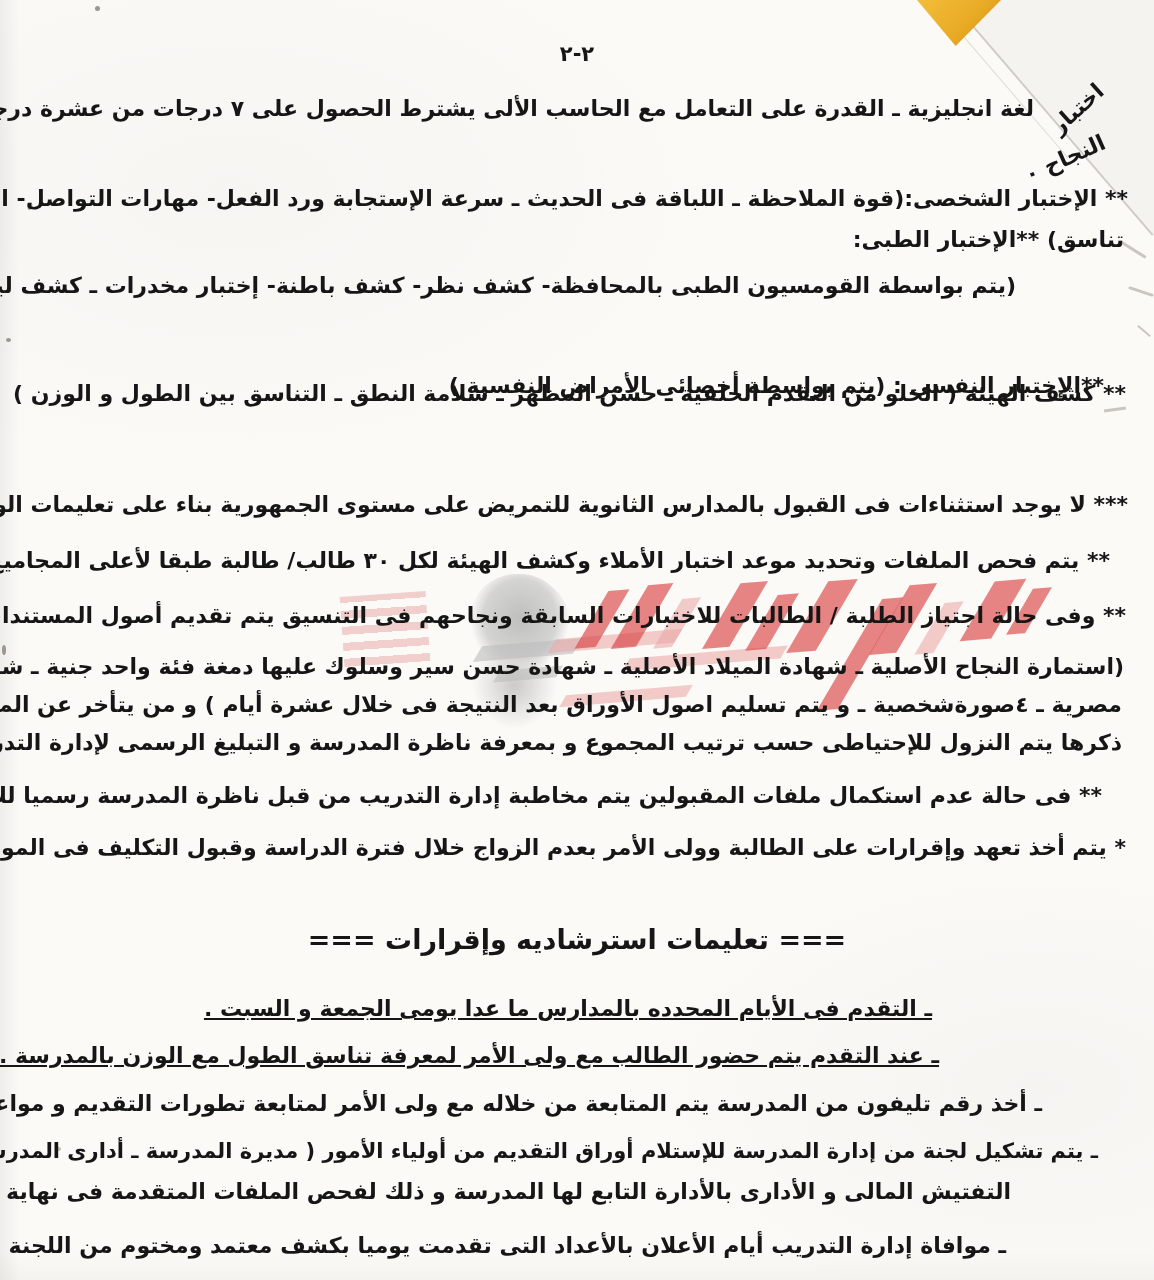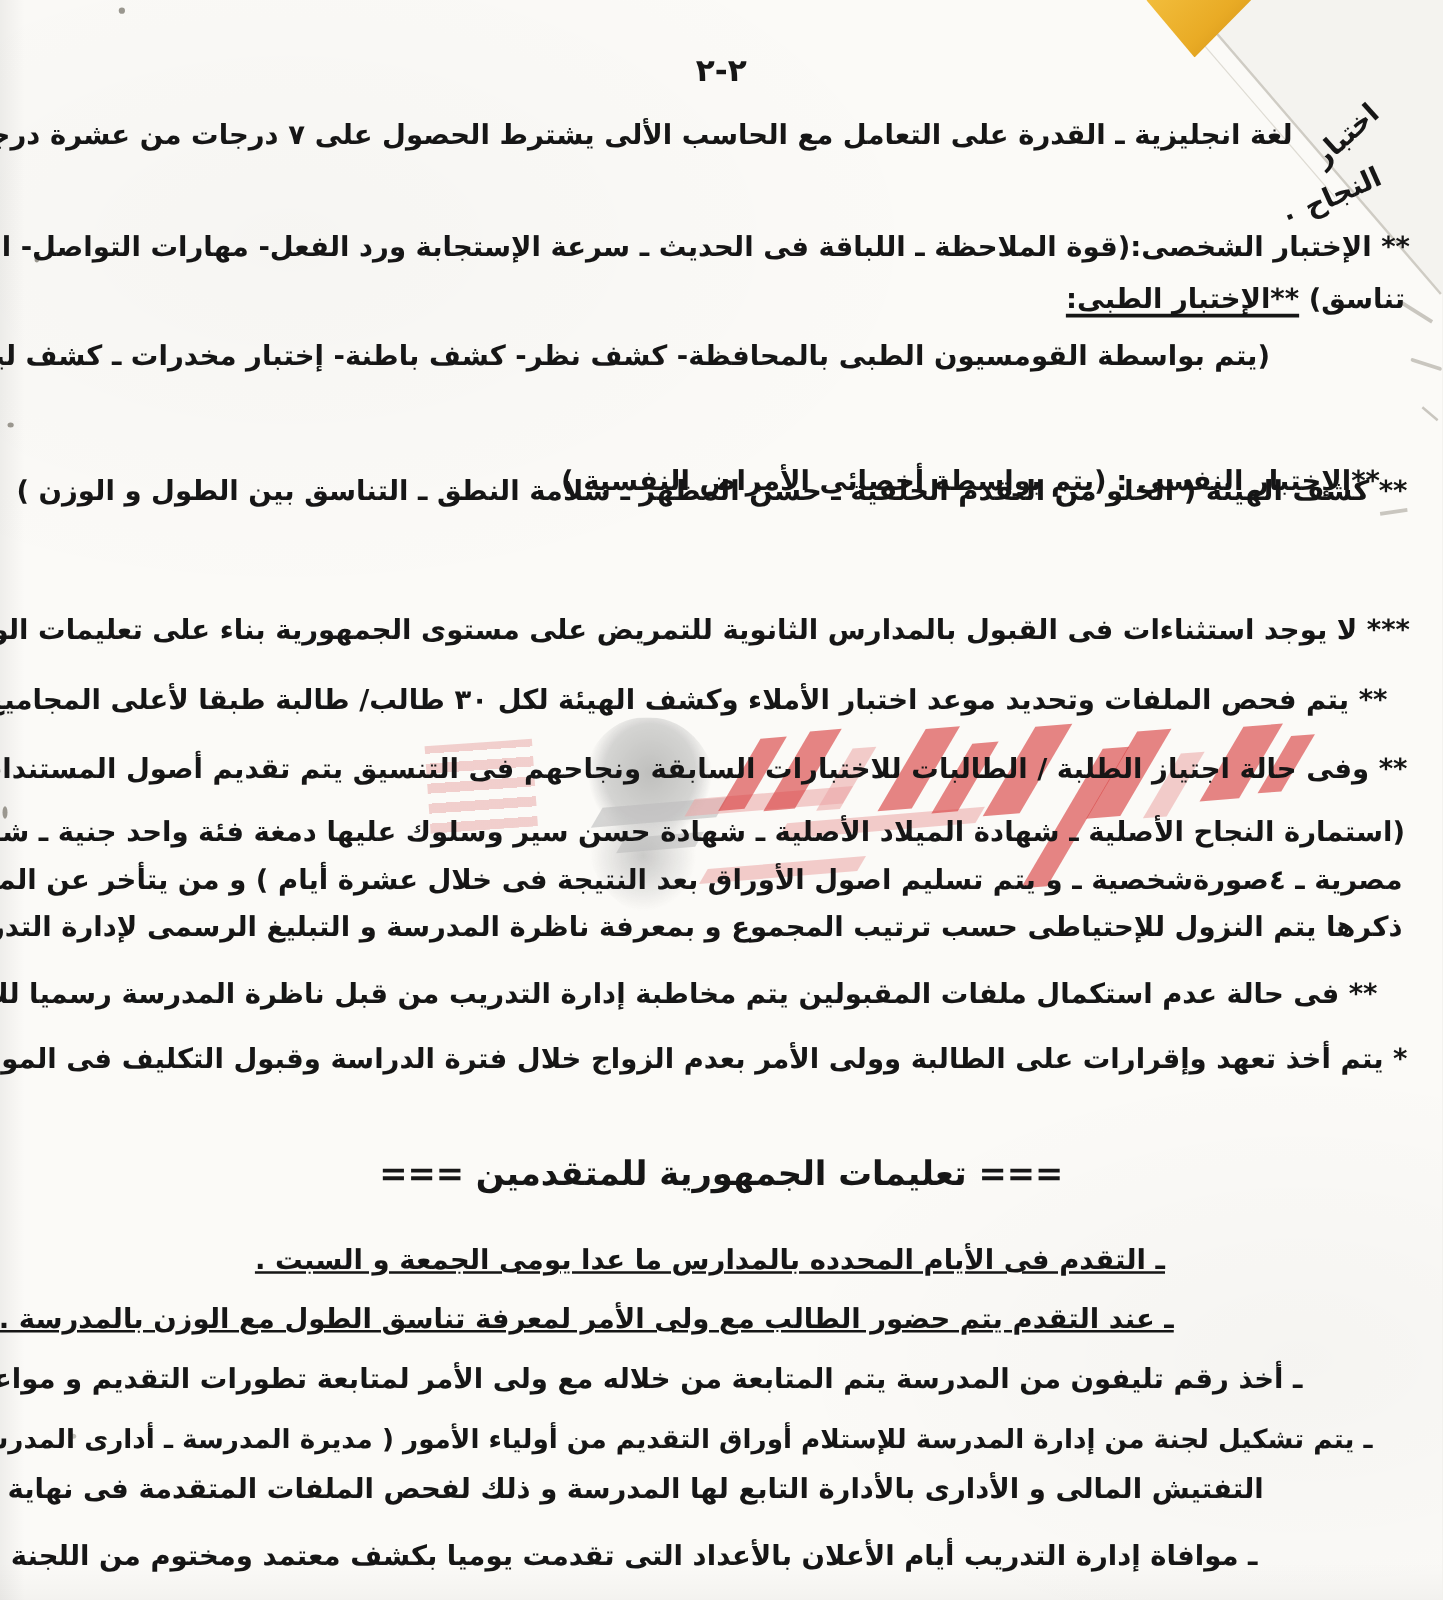--- a/index.html
+++ b/index.html
@@ -85,24 +85,24 @@
   .wb14{left:150px;top:70px;width:95px;height:16px;}
   .wb15{left:168px;top:96px;width:60px;height:12px;}
   .wb16{left:236px;top:118px;width:120px;height:12px;}
   
   .line{
     position:absolute;white-space:nowrap;z-index:2;
     font-weight:bold;font-size:22px;color:#161616;
     direction:rtl;letter-spacing:0;
   }
   .center{left:0;right:0;text-align:center;white-space:normal;}
-  .pagenum{font-size:25px;letter-spacing:1px;}
+  .pagenum{font-size:21px;letter-spacing:1px;}
   .heading{font-size:27px;}
   .rot{z-index:2;}
-  .u{text-decoration:underline;text-decoration-thickness:2.5px;text-underline-offset:5px;}
+  .u{text-decoration-thickness:2.5px;text-underline-offset:5px;}
 </style>
 </head>
 <body>
 
 <div class="page" dir="rtl" lang="ar">
 
   <div class="corner-bg"></div>
   <div class="corner-line"></div>
   <div class="corner-line2"></div>
   <div class="corner-yellow"></div>
@@ -155,21 +155,21 @@
   <div class="line" style="top:603px;right:28px;">** وفى حالة اجتياز الطلبة / الطالبات للاختبارات السابقة ونجاحهم فى التنسيق يتم تقديم أصول المستندات التالية  ٠</div>
 
   <div class="line" style="top:654px;right:30px;">(استمارة النجاح الأصلية ـ شهادة الميلاد الأصلية ـ شهادة حسن سير وسلوك عليها دمغة فئة واحد جنية ـ شهادة جنسية</div>
   <div class="line" style="top:692px;right:32px;">مصرية  ـ ٤صورةشخصية ـ و يتم تسليم اصول الأوراق بعد النتيجة فى  خلال عشرة أيام ) و من يتأخر عن المدة السابق</div>
   <div class="line" style="top:730px;right:32px;">ذكرها يتم النزول للإحتياطى حسب ترتيب المجموع و بمعرفة ناظرة المدرسة و التبليغ الرسمى لإدارة التدريب  ٠</div>
 
   <div class="line" style="top:783px;right:52px;">** فى حالة عدم استكمال ملفات المقبولين يتم مخاطبة إدارة التدريب من قبل ناظرة المدرسة رسميا للإفادة  ٠</div>
 
   <div class="line" style="top:835px;right:28px;">* يتم أخذ تعهد وإقرارات على الطالبة وولى الأمر بعدم الزواج خلال فترة الدراسة وقبول التكليف فى المواقع الطبية فى</div>
 
-  <div class="line center heading" style="top:924px;">=== تعليمات الجمهورية للمتقدمين ===</div>
+  <div class="line center heading" style="top:924px;">=== تعليمات استرشاديه وإقرارات ===</div>
 
   <div class="line" style="top:996px;right:222px;text-decoration:underline;">ـ التقدم فى الأيام المحدده  بالمدارس ما عدا يومى الجمعة و السبت .</div>
   <div class="line" style="top:1043px;right:215px;text-decoration:underline;">ـ عند التقدم يتم حضور الطالب مع ولى الأمر لمعرفة تناسق الطول مع الوزن بالمدرسة  .</div>
   <div class="line" style="top:1091px;right:112px;">ـ أخذ رقم تليفون من المدرسة يتم المتابعة من خلاله مع ولى الأمر لمتابعة تطورات التقديم و مواعيد الاختبارات و القبول ٠</div>
   <div class="line" style="top:1139px;right:56px;font-size:21px;">ـ يتم تشكيل لجنة من إدارة المدرسة للإستلام أوراق التقديم من أولياء الأمور ( مديرة المدرسة  ـ أدارى المدرسة  ـ ٢ مدرسات ـ وعضو من</div>
   <div class="line" style="top:1179px;right:143px;">التفتيش المالى و الأدارى بالأدارة التابع لها المدرسة و ذلك لفحص الملفات المتقدمة فى نهاية التقديم ٠</div>
   <div class="line" style="top:1233px;right:148px;">ـ موافاة إدارة التدريب أيام الأعلان بالأعداد التى تقدمت يوميا بكشف معتمد ومختوم من اللجنة المشكلة  ٠</div>
 
 </div>
 

